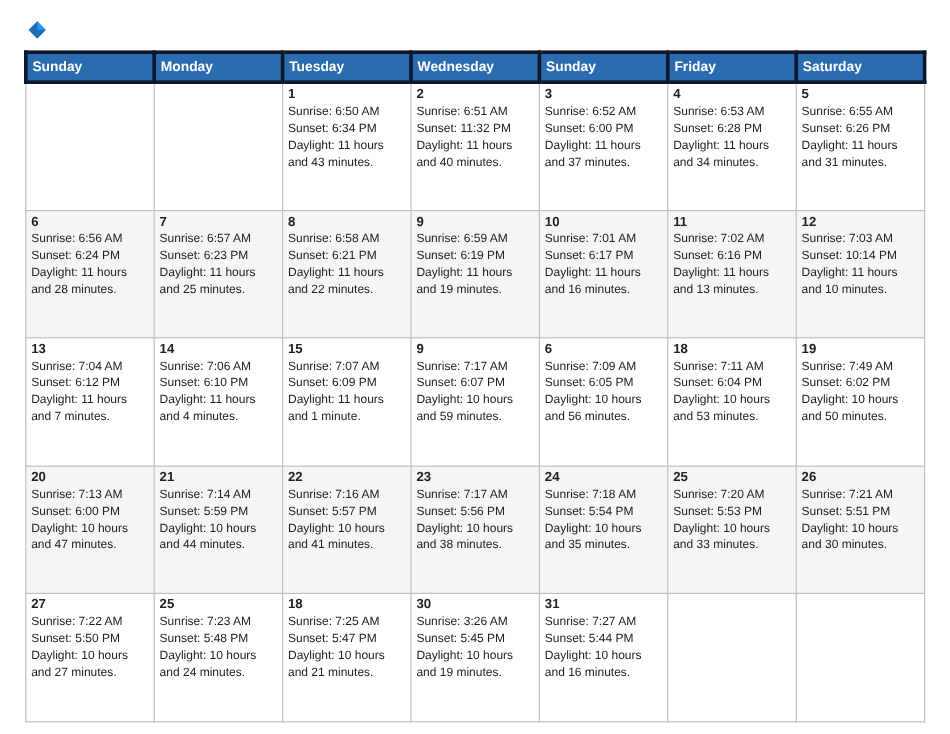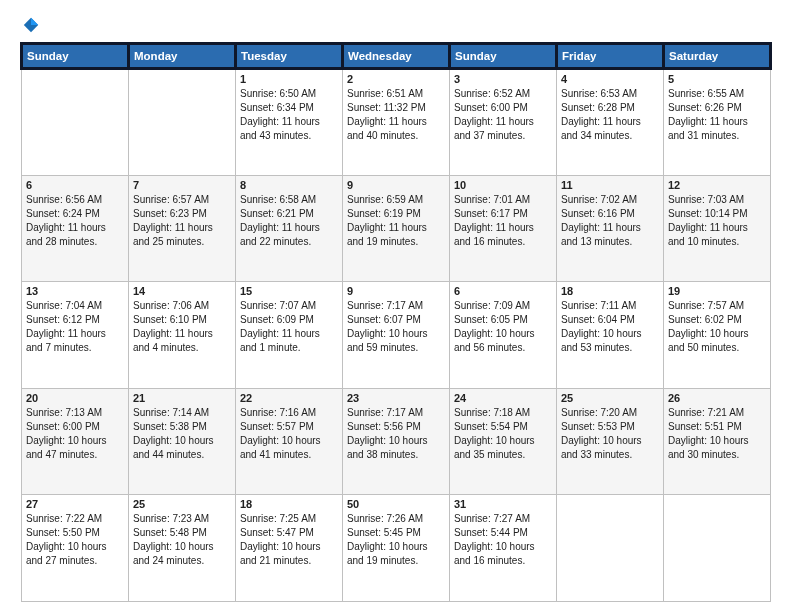--- a/index.html
+++ b/index.html
@@ -246,36 +246,36 @@
 Daylight: 10 hours and 56 minutes.</div>
           </td>
           <td>
             <span class="day-num">18</span>
             <div class="day-info">Sunrise: 7:11 AM
 Sunset: 6:04 PM
 Daylight: 10 hours and 53 minutes.</div>
           </td>
           <td>
             <span class="day-num">19</span>
-            <div class="day-info">Sunrise: 7:57 AM
+            <div class="day-info">Sunrise: 7:49 AM
 Sunset: 6:02 PM
 Daylight: 10 hours and 50 minutes.</div>
           </td>
         </tr>
         <tr>
           <td>
             <span class="day-num">20</span>
             <div class="day-info">Sunrise: 7:13 AM
 Sunset: 6:00 PM
 Daylight: 10 hours and 47 minutes.</div>
           </td>
           <td>
             <span class="day-num">21</span>
             <div class="day-info">Sunrise: 7:14 AM
-Sunset: 5:38 PM
+Sunset: 5:59 PM
 Daylight: 10 hours and 44 minutes.</div>
           </td>
           <td>
             <span class="day-num">22</span>
             <div class="day-info">Sunrise: 7:16 AM
 Sunset: 5:57 PM
 Daylight: 10 hours and 41 minutes.</div>
           </td>
           <td>
             <span class="day-num">23</span>
@@ -315,22 +315,22 @@
 Sunset: 5:48 PM
 Daylight: 10 hours and 24 minutes.</div>
           </td>
           <td>
             <span class="day-num">18</span>
             <div class="day-info">Sunrise: 7:25 AM
 Sunset: 5:47 PM
 Daylight: 10 hours and 21 minutes.</div>
           </td>
           <td>
-            <span class="day-num">50</span>
-            <div class="day-info">Sunrise: 7:26 AM
+            <span class="day-num">30</span>
+            <div class="day-info">Sunrise: 3:26 AM
 Sunset: 5:45 PM
 Daylight: 10 hours and 19 minutes.</div>
           </td>
           <td>
             <span class="day-num">31</span>
             <div class="day-info">Sunrise: 7:27 AM
 Sunset: 5:44 PM
 Daylight: 10 hours and 16 minutes.</div>
           </td>
           <td class="empty-cell"></td>

